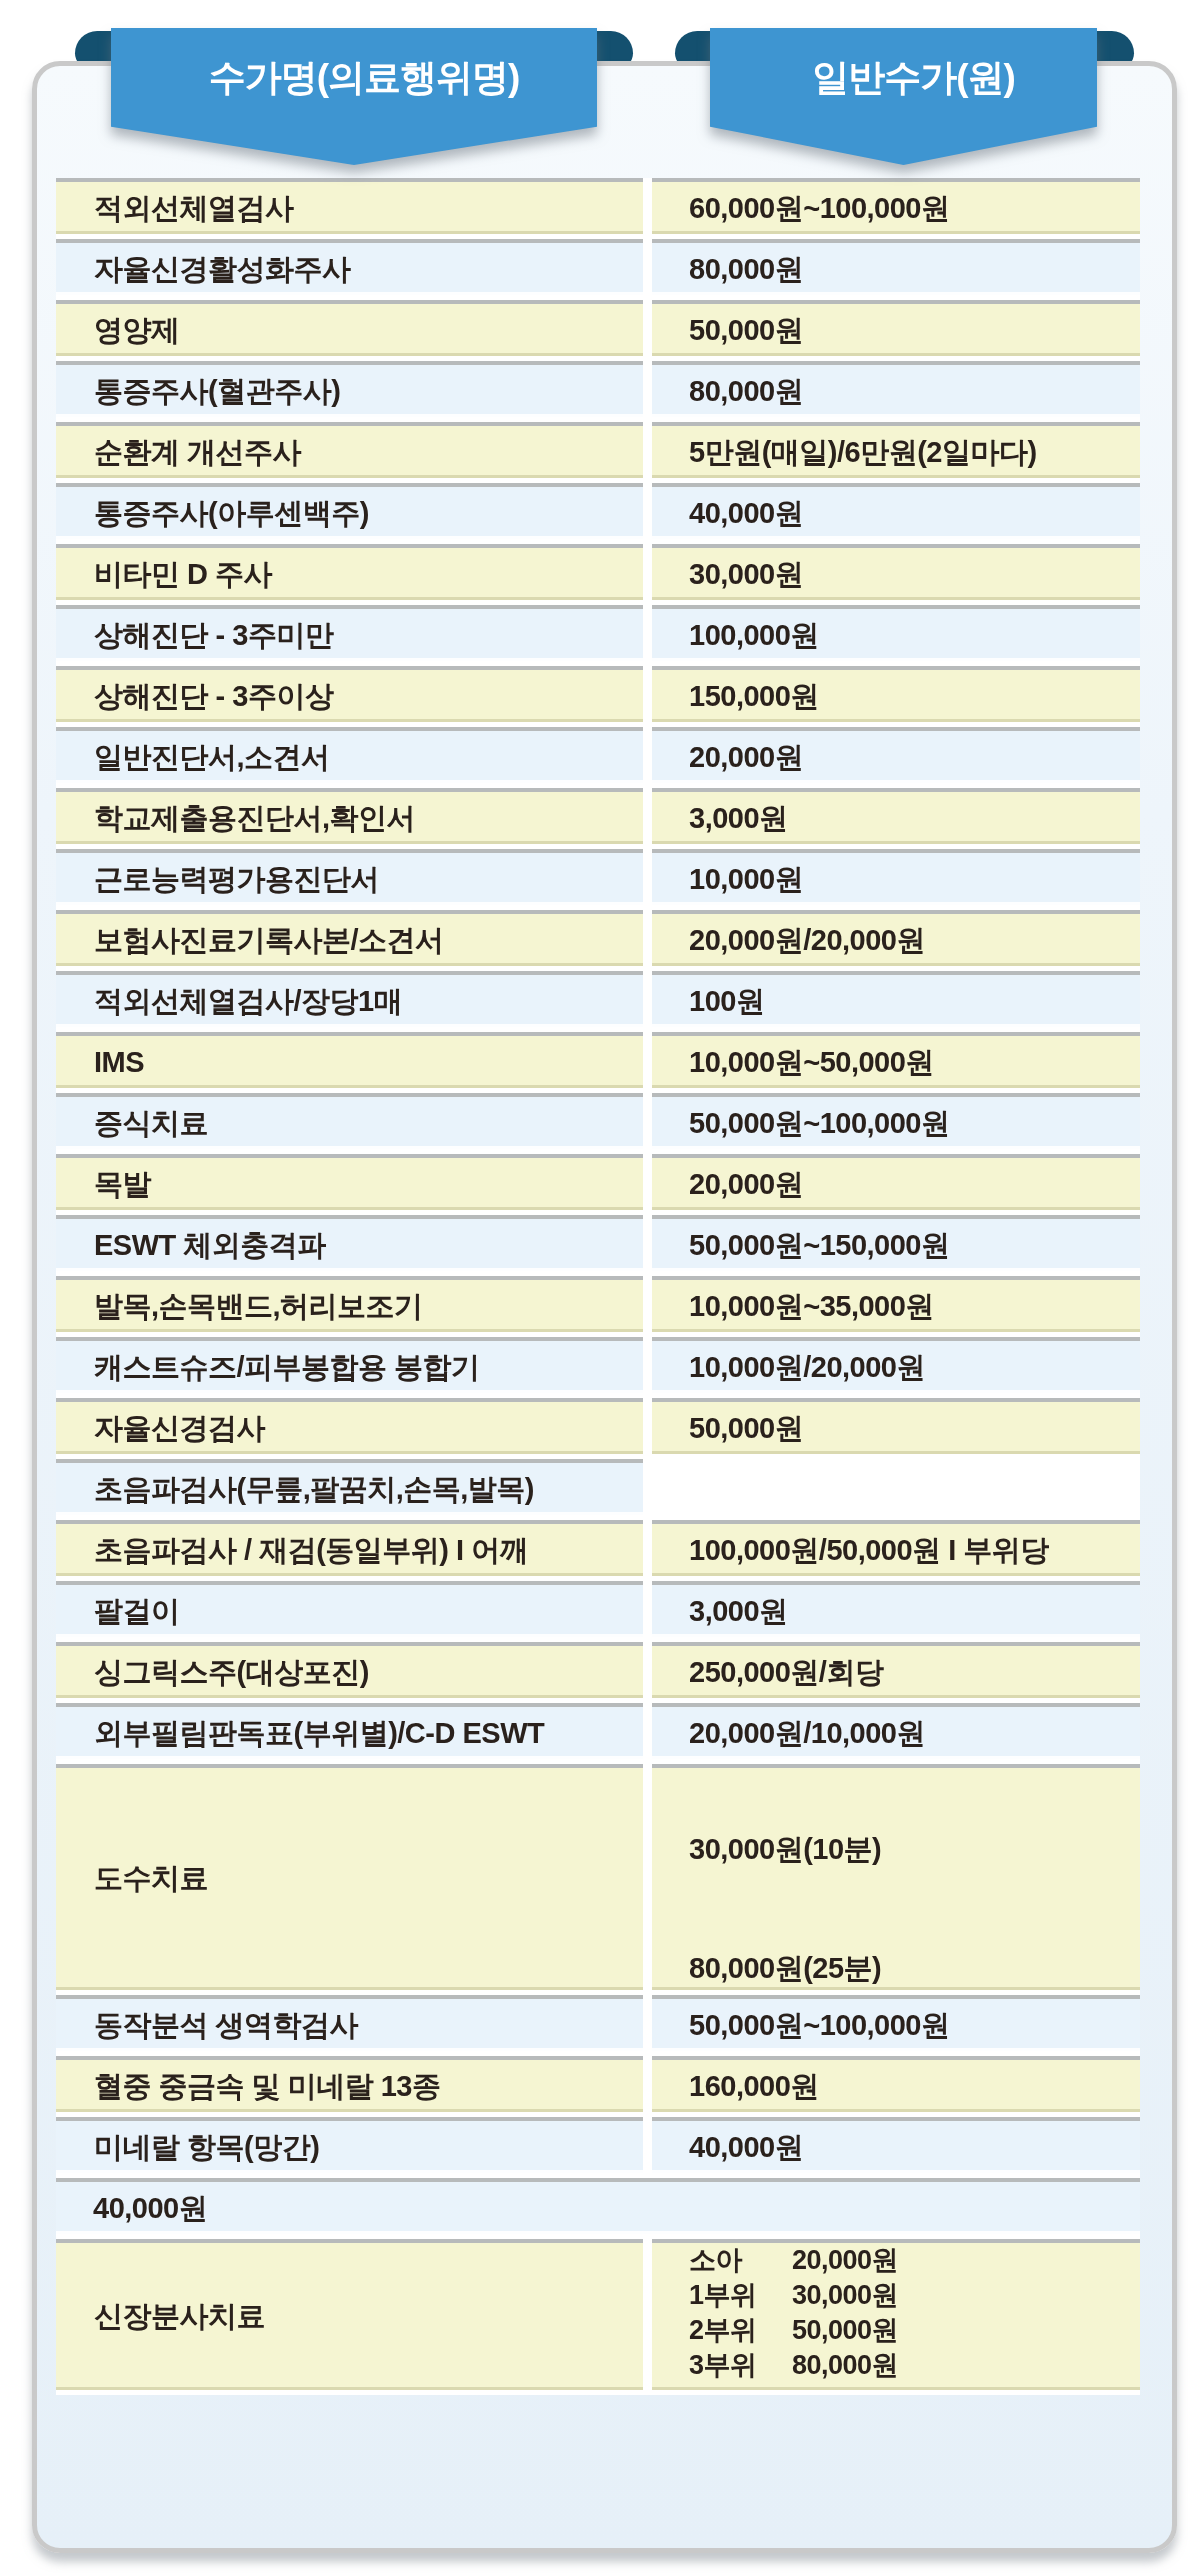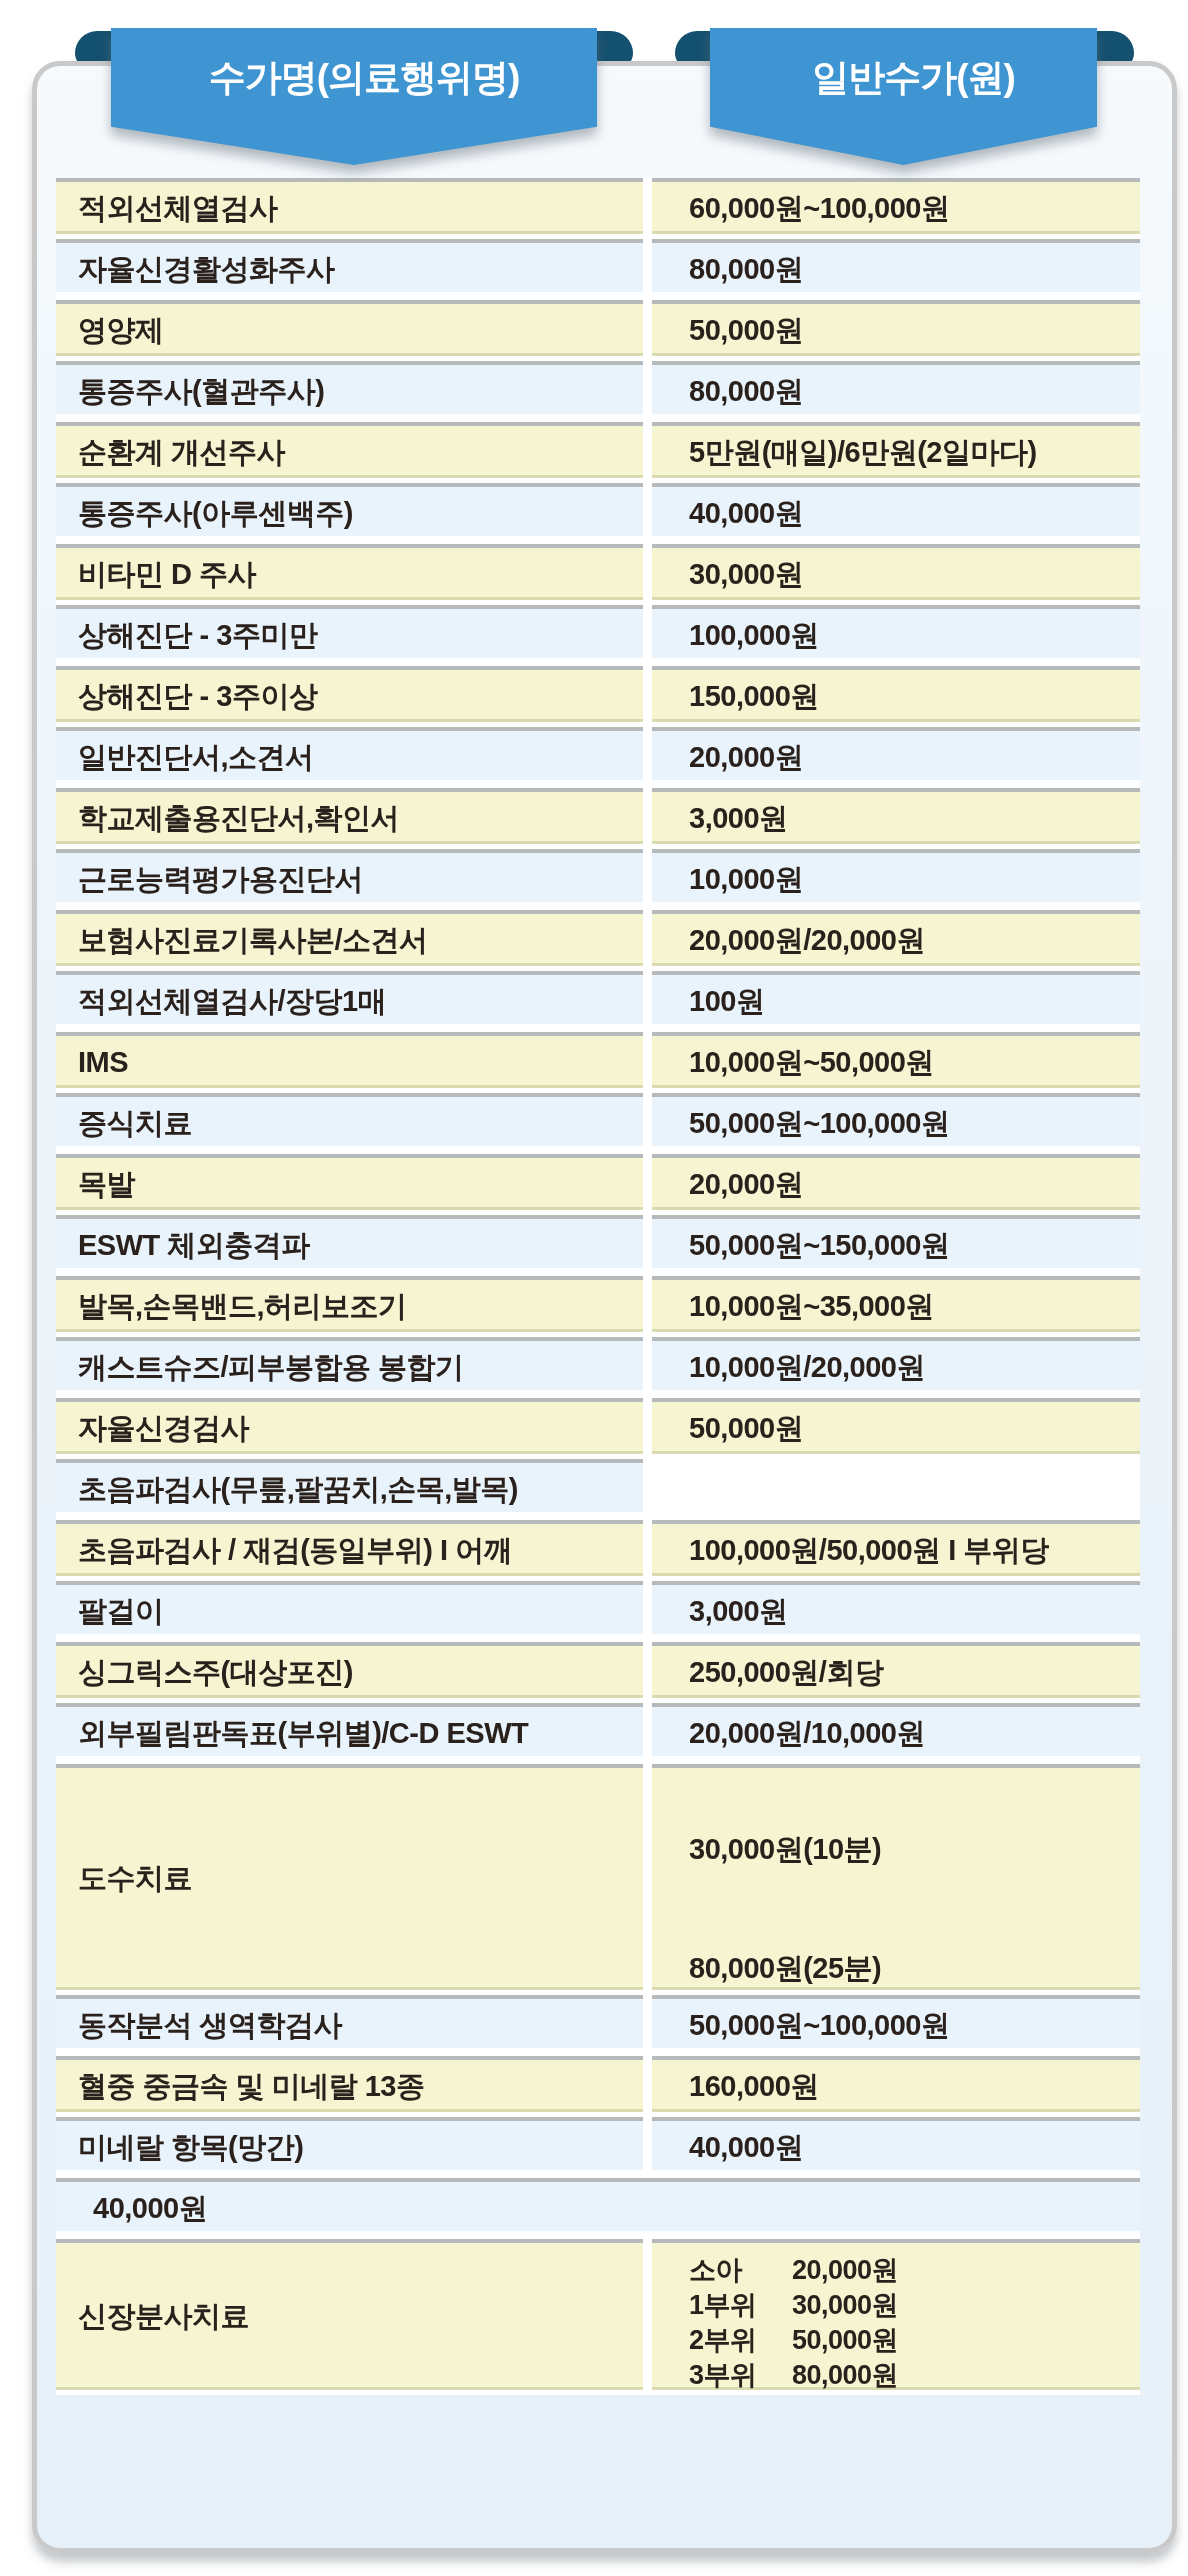--- a/index.html
+++ b/index.html
@@ -26,28 +26,28 @@
   .ribbon-body{width:100%;height:100%;background:var(--accent);
     clip-path:polygon(0 0,100% 0,100% 72%,50% 100%,0 72%);
     display:flex;justify-content:center;align-items:flex-start;}
   .ribbon-label{line-height:99px;font-size:37px;font-weight:800;color:#fff;letter-spacing:-1px;margin-left:20px;}
 
   
   .table{position:absolute;left:19px;top:112px;width:1084px;background:#fff;}
   .row{display:flex;gap:9px;margin-bottom:5px;}
   .cell{border-top:4px solid var(--row-border);color:var(--ink);font-weight:800;
     letter-spacing:-0.5px;box-sizing:border-box;white-space:nowrap;}
-  .cell-name{width:587px;padding-left:22px;font-size:29px;}
+  .cell-name{width:587px;padding-left:38px;font-size:29px;}
   .cell-price{flex:1;padding-left:37px;font-size:29px;}
   .h1{height:56px;line-height:53px;}
   .h3{height:226px;}
   .h4{height:151px;}
   .cell-tall-name{display:flex;align-items:center;}
   .price-line{line-height:75px;margin-top:44px;}
-  .pair-grid{display:grid;grid-template-columns:103px auto;padding-top:10px;
+  .pair-grid{display:grid;grid-template-columns:103px auto;padding-top:0;
     font-size:27px;line-height:35px;}
   .bg-yellow{background:var(--row-yellow);box-shadow:inset 0 -3px 0 rgba(125,118,55,.22);}
   .bg-blue{background:var(--row-blue);box-shadow:inset 0 -3px 0 rgba(255,255,255,.9);}
 </style>
 </head>
 <body>
 
 <div class="stage">
   <div class="fold fold-left"></div>
   <div class="fold fold-right"></div>

